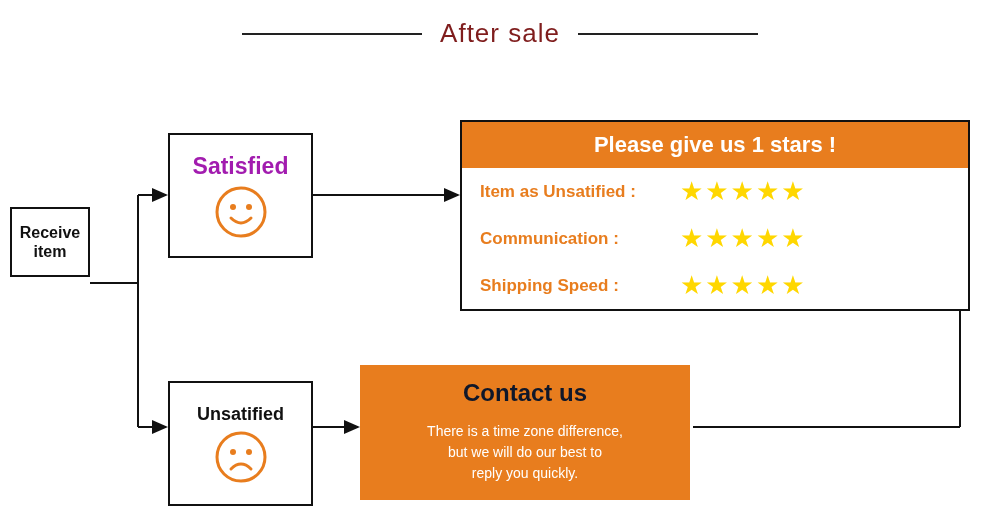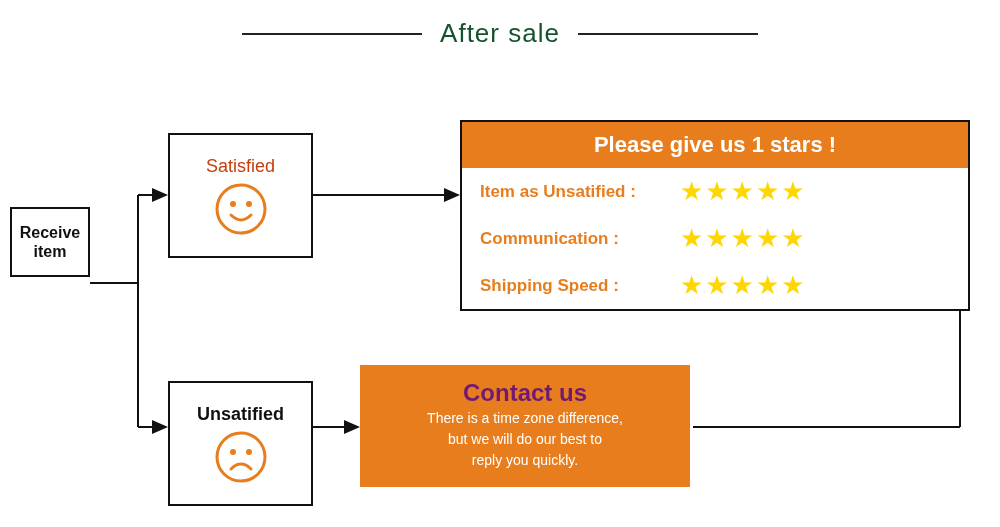--- a/index.html
+++ b/index.html
@@ -28,21 +28,21 @@
       gap: 18px;
     }
     .title-line {
       width: 180px;
       height: 2px;
       background: #222;
     }
     .title-text {
       font-size: 26px;
       font-weight: 400;
-      color: #14532d;
+      color: #7f1d1d;
       letter-spacing: 1px;
     }
 
     
     .diagram {
       position: absolute;
       top: 65px;
       left: 0;
       width: 1000px;
       height: 450px;
@@ -75,23 +75,23 @@
       height: 125px;
       border: 2px solid #111;
       display: flex;
       flex-direction: column;
       align-items: center;
       justify-content: center;
       gap: 6px;
       background: #fff;
     }
     .satisfied-label {
-      font-size: 18px;
-      font-weight: 400;
-      color: #c2410c;
+      font-size: 23px;
+      font-weight: 700;
+      color: #a21caf;
     }
     .smiley {
       width: 52px;
       height: 52px;
     }
 
     
     .unsatisfied-box {
       position: absolute;
       left: 168px;
@@ -156,22 +156,22 @@
       display: flex;
       flex-direction: column;
       align-items: center;
       justify-content: center;
       padding: 14px 16px 16px;
       border: none;
     }
     .contact-title {
       font-size: 24px;
       font-weight: 700;
-      color: #701a75;
-      margin-bottom: 1px;
+      color: #0f172a;
+      margin-bottom: 14px;
     }
     .contact-text {
       font-size: 14px;
       color: #fff;
       text-align: center;
       line-height: 1.5;
     }
 
     
     .arrows-svg {

